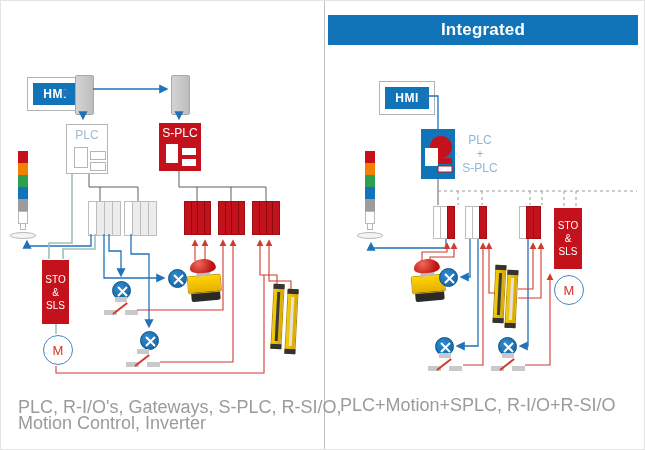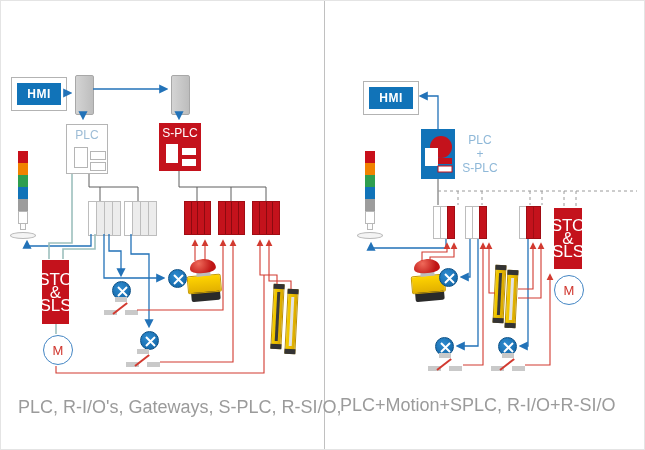--- a/index.html
+++ b/index.html
@@ -4,21 +4,21 @@
 <style>
   html,body{margin:0;padding:0;background:#fff;font-family:"Liberation Sans",sans-serif;}
   .canvas{position:relative;width:645px;height:450px;background:#fff;border:1px solid #e4e4e4;box-sizing:border-box;overflow:hidden;}
   .divider{position:absolute;left:323px;top:0;width:1px;height:450px;background:#c0c0c0;}
   .hdr{position:absolute;top:14px;height:30px;background:#1173b8;color:#fff;font-size:17px;font-weight:600;
        display:flex;align-items:center;justify-content:center;letter-spacing:.2px;}
   .hdr.left{left:35px;width:276px;}
   .hdr.right{left:327px;width:310px;}
 
   .hmibox{position:absolute;width:54px;height:32px;background:#fff;border:1px solid #b3b3b3;
-          display:flex;align-items:center;justify-content:center;}
+          display:flex;align-items:center;justify-content:center;margin-left:16px;}
   .hmibox .scr{width:44px;height:22px;background:#1173b8;color:#fff;font-size:12px;font-weight:600;
                display:flex;align-items:center;justify-content:center;letter-spacing:.5px;}
 
   .gw{position:absolute;width:17px;height:38px;background:linear-gradient(90deg,#d4d4d4,#bdbdbd);
       border:1px solid #a8a8a8;border-radius:2px;}
 
   .plcbox{position:absolute;left:65px;top:123px;width:42px;height:50px;background:#fff;border:1px solid #b5b5b5;box-sizing:border-box;}
   .plcbox .ttl{position:absolute;top:3px;left:0;width:100%;text-align:center;color:#9dbcd6;font-size:12px;}
   .plcbox .v{position:absolute;left:7px;top:22px;width:12px;height:19px;border:1px solid #b5b5b5;}
   .plcbox .h1{position:absolute;left:23px;top:26px;width:14px;height:7px;border:1px solid #b5b5b5;}
@@ -46,21 +46,21 @@
   .iog .s{width:7px;height:33px;border:1px solid #bdbdbd;background:#ececec;margin-left:-1px;box-sizing:content-box;}
   .iog .s.first{background:#fff;margin-left:0;}
   .siog{position:absolute;display:flex;background:#c4121c;border:1px solid #a00d14;box-sizing:border-box;}
   .siog i{flex:1;border-right:1px solid #8d0a10;}
   .siog i:last-child{border-right:none;}
   .ms{display:flex;position:absolute;}
   .ms b{width:8px;height:33px;box-sizing:border-box;}
   .ms b.w{background:#fff;border:1px solid #bdbdbd;margin-left:-1px;}
   .ms b.r{background:#c4121c;border:1px solid #a00d14;margin-left:-1px;}
 
-  .stobox{position:absolute;background:#c4121c;color:#fff;text-align:center;font-size:17px;line-height:13px;
+  .stobox{position:absolute;background:#c4121c;color:#fff;text-align:center;font-size:10px;line-height:13px;
           white-space:pre-line;display:flex;align-items:center;justify-content:center;}
   .motor{position:absolute;width:30px;height:30px;border-radius:50%;border:1px solid #4486c4;color:#d0342c;
          font-size:13px;display:flex;align-items:center;justify-content:center;background:#fff;box-sizing:border-box;}
 
   .lamp{position:absolute;width:19px;height:19px;border-radius:50%;
         background:radial-gradient(circle at 40% 35%,#2f8cd0,#0d5fa0);border:1px solid #0a4f86;box-sizing:border-box;}
 
   .estop{position:absolute;width:38px;height:42px;}
   .estop .base{position:absolute;left:5px;bottom:0;width:29px;height:10px;background:#2a2a2a;border-radius:2px;}
   .estop .body{position:absolute;left:2px;bottom:8px;width:34px;height:18px;background:linear-gradient(#ffd400,#e2b000);
@@ -87,20 +87,21 @@
 
   .caption{position:absolute;color:#9b9b9b;font-size:18px;line-height:16px;}
   svg.lines{position:absolute;left:0;top:0;pointer-events:none;}
 </style>
 </head>
 <body>
 
 <div class="canvas">
   <div class="divider"></div>
 
+  <div class="hdr right">Integrated</div>
 
   <div class="hmibox" style="left:10px;top:76px;">
     <div class="scr">HMI</div>
   </div>
   <div class="gw" style="left:74px;top:74px;"></div>
   <div class="gw" style="left:170px;top:74px;"></div>
 
   <div class="plcbox">
     <div class="ttl">PLC</div>
     <div class="v"></div>
@@ -204,20 +205,21 @@
   </div>
   <div class="switch" style="left:125px;top:348px;">
     <div class="bar t"></div>
       <div class="bar bl"></div>
       <div class="bar br"></div>
       <div class="lever"></div>
   </div>
 
   <div class="caption" style="left:17px;top:398px;">
     <div>PLC, R-I/O's, Gateways, S-PLC, R-SI/O,</div>
+    <div>Motion Control, Inverter</div>
   </div>
 
   <div class="hmibox" style="left:362px;top:80px;">
     <div class="scr">HMI</div>
   </div>
 
   <div class="psbox">
     <svg viewBox="0 0 34 50" width="34" height="50">
       <circle cx="20" cy="18" r="11" fill="#c4121c"></circle>
       <rect x="4" y="19" width="13" height="18" fill="#ffffff"></rect>

